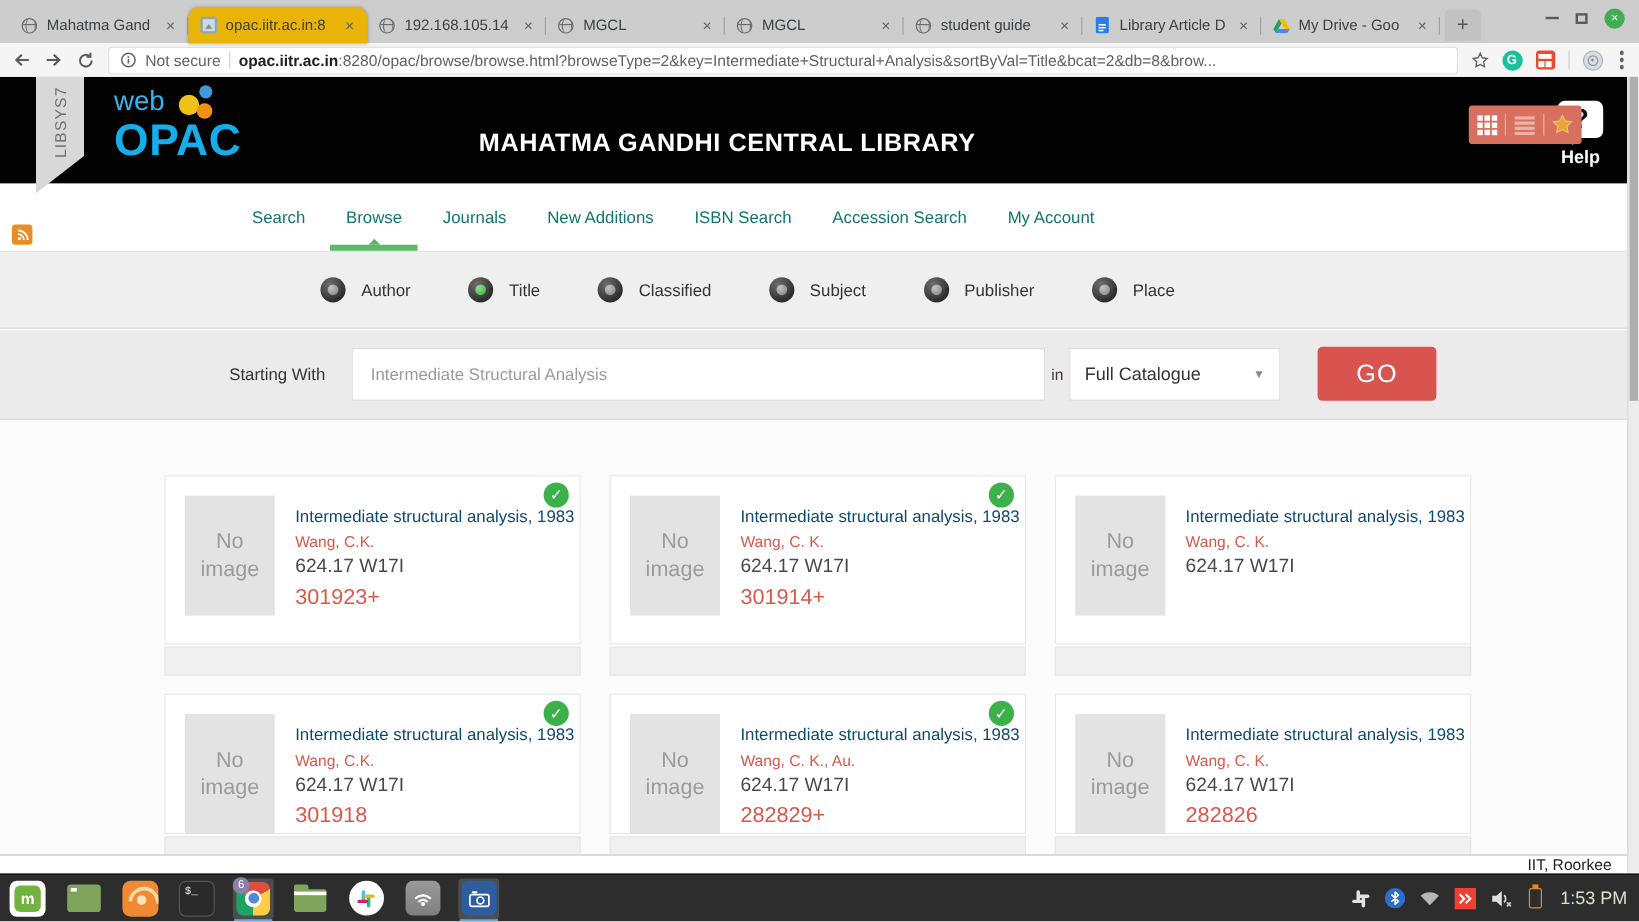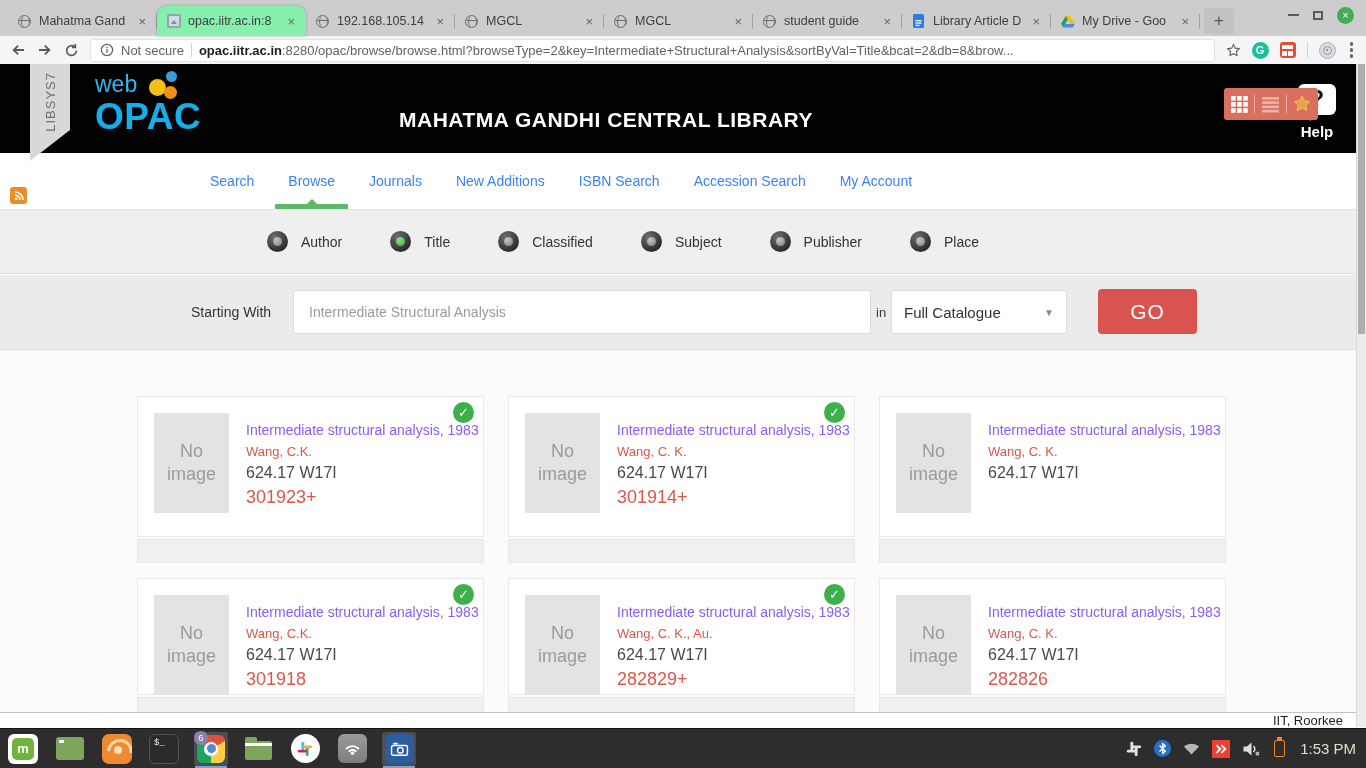--- a/index.html
+++ b/index.html
@@ -6,21 +6,21 @@
   html,body { width:1366px; height:768px; overflow:hidden; }
   body { font-family:"Liberation Sans","DejaVu Sans",sans-serif; background:#cecece; }
   .screen { position:relative; width:1366px; height:768px; overflow:hidden; background:#fbfbfb; }
 
   
   .tabstrip { position:absolute; top:0; left:0; right:0; height:36px; background:#cdcdcd;
               display:flex; align-items:flex-end; padding-left:8px; }
   .tab { position:relative; height:30px; width:149px; display:flex; align-items:center; gap:7px;
          padding:0 9px; border-radius:9px 9px 0 0; color:#3c4043; font-size:12.5px; cursor:default; }
   .tab:not(.active)::after { content:''; position:absolute; right:0; top:8px; height:15px; width:1px; background:#a2a2a2; }
-  .tab.active { background:#86efac; z-index:2; box-shadow:0 0 3px rgba(0,0,0,.25); }
+  .tab.active { background:#eab308; z-index:2; box-shadow:0 0 3px rgba(0,0,0,.25); }
   .tab-title { flex:1; overflow:hidden; white-space:nowrap; }
   .tab-close { color:#5f6368; font-size:13px; line-height:1; padding:1px 2px; }
   .newtab { width:30px; height:26px; margin:0 0 2px 4px; border-radius:4px 4px 0 0; background:#c2c2c2;
             color:#555; font-size:17px; display:flex; align-items:center; justify-content:center; }
   .wincontrols { margin-left:auto; align-self:center; display:flex; align-items:center; gap:14px; padding:0 12px 6px 0; }
   .wc-min { width:11px; height:2px; background:#5a5a5a; }
   .wc-restore { width:10px; height:9px; border:2px solid #5a5a5a; }
   .wc-close { width:17px; height:17px; border-radius:50%; background:#3fae54; color:#fff; font-size:11px;
               display:flex; align-items:center; justify-content:center; line-height:1; }
 
@@ -80,21 +80,21 @@
   .help { position:absolute; right:14px; top:20px; width:50px; text-align:center; }
   .help-bubble { position:relative; width:38px; height:31px; background:#fff; border-radius:6px; margin:0 auto;
                  display:flex; align-items:center; justify-content:center; font-size:23px; font-weight:bold; color:#111; }
   .help-bubble::after { content:''; position:absolute; left:6px; bottom:-6px; border-left:7px solid transparent;
                         border-top:7px solid #fff; }
   .help-label { color:#fff; font-size:15px; font-weight:bold; margin-top:8px; }
 
   
   .opac-nav { position:absolute; top:89px; left:0; right:0; height:57px; background:#fff; border-bottom:1px solid #e3e3e3; }
   .nav-items { display:flex; align-items:center; height:100%; margin-left:208px; gap:30px; }
-  .nav-item { position:relative; height:100%; display:flex; align-items:center; font-size:14px; color:#3b82f6; padding:0 2px; }
+  .nav-item { position:relative; height:100%; display:flex; align-items:center; font-size:14px; color:#0f766e; padding:0 2px; }
   .nav-item.active::after { content:''; position:absolute; left:-11px; right:-11px; bottom:0; height:5px; background:#5eb966; border-radius:1px; }
   .nav-item.active::before { content:''; position:absolute; left:50%; margin-left:-5px; bottom:5px;
                              border-left:5px solid transparent; border-right:5px solid transparent; border-bottom:5px solid #5eb966; }
   .rss { position:absolute; left:10px; bottom:5px; width:17px; height:17px; border-radius:3px; background:#e98d27;
          display:flex; align-items:center; justify-content:center; }
 
   
   .opac-radios { position:absolute; top:146px; left:0; right:0; height:64px; background:#efefef; border-bottom:1px solid #dedede;
                  display:flex; align-items:center; justify-content:center; gap:48px; padding-right:110px; }
   .radio-item { display:flex; align-items:center; gap:13px; }
@@ -122,21 +122,21 @@
   
   .results { position:absolute; top:287px; left:0; right:0; height:361px; overflow:hidden; }
   .cards-row { position:absolute; left:137px; display:flex; gap:24px; }
   .row-0 { top:45px; } .row-1 { top:227px; }
   .card { width:347px; }
   .card-body { position:relative; background:#fff; border:1px solid #e9e9e9; padding:16px; display:flex; }
   .row-0 .card-body { height:141px; } .row-1 .card-body { height:117px; }
   .noimg { flex:none; width:75px; height:100px; background:#e3e3e3; color:#9b9b9b; display:flex; flex-direction:column;
            align-items:center; justify-content:center; font-size:18px; line-height:1.3; }
   .card-text { margin-left:17px; padding-top:9px; min-width:0; }
-  .c-title { font-size:14px; color:#8b5cf6; margin-bottom:6px; white-space:nowrap; }
+  .c-title { font-size:14px; color:#0c4a6e; margin-bottom:6px; white-space:nowrap; }
   .c-author { font-size:13px; color:#d9584a; margin-bottom:5px; }
   .c-call { font-size:16px; color:#4a4a4a; margin-bottom:5px; }
   .c-acc { font-size:18px; color:#d9584a; }
   .check-badge { position:absolute; top:5px; right:9px; width:21px; height:21px; border-radius:50%; background:#3cb14b;
                  color:#fff; font-size:13px; font-weight:bold; display:flex; align-items:center; justify-content:center;
                  box-shadow:0 0 0 1.5px #fff; }
   .card-strip { height:24px; margin-top:2px; background:#f0f0f0; border:1px solid #e7e7e7; }
 
   
   .page-footer { position:absolute; left:0; right:0; top:648px; height:15px; background:#fff; border-top:1px solid #c4c4c4;

